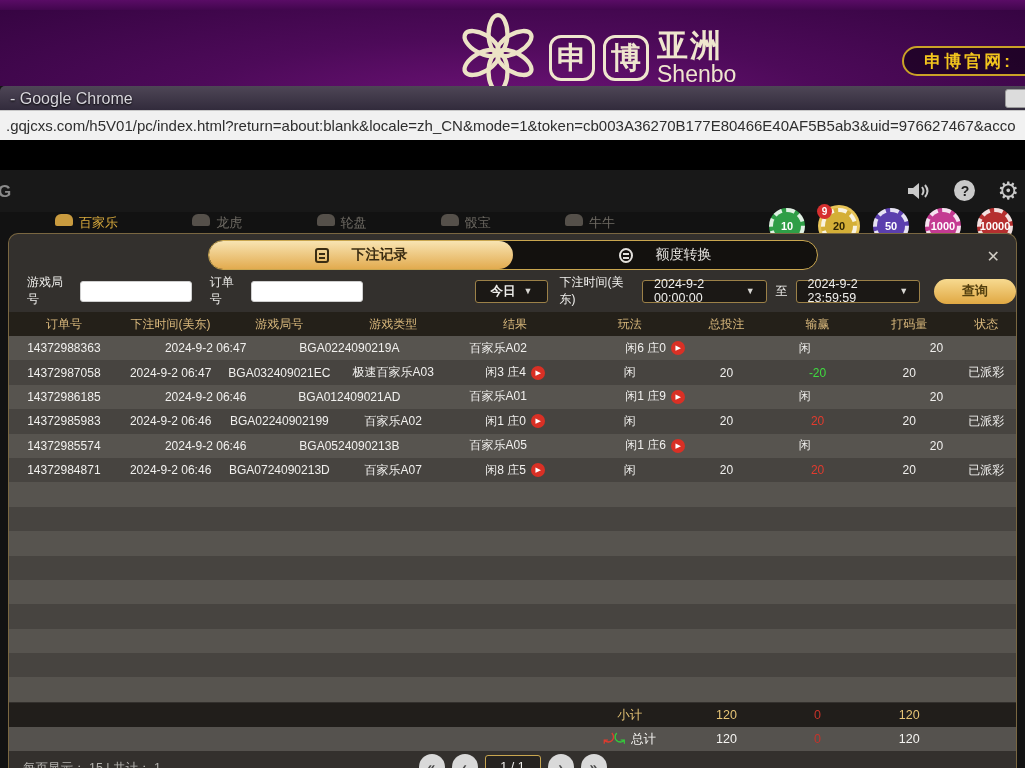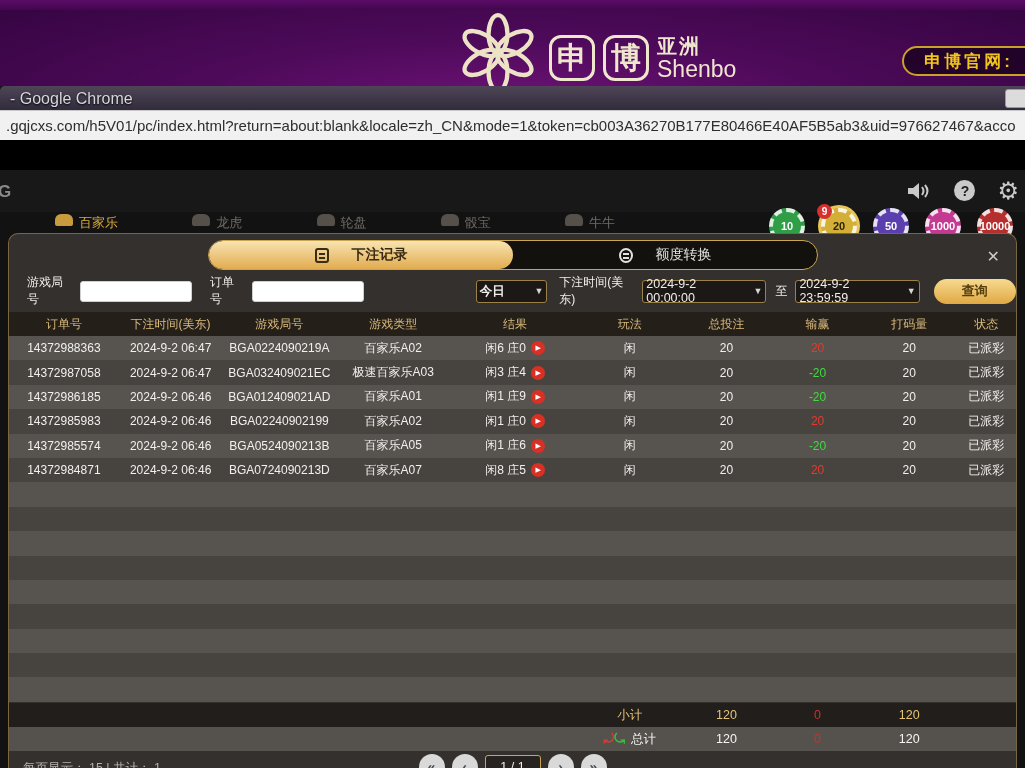--- a/index.html
+++ b/index.html
@@ -10,21 +10,21 @@
   
   .purple-header { position:absolute; left:0; top:0; width:1025px; height:86px;
     background:radial-gradient(ellipse at 50% 120%, #6d1277 0%, #4d0a59 45%, #340440 100%); }
   .purple-header::before { content:""; position:absolute; left:0; top:0; width:100%; height:10px;
     background:linear-gradient(#5a0c66,#42064e); }
   .brand { position:absolute; left:455px; top:6px; display:flex; align-items:center; gap:8px; }
   .flower { width:86px; height:86px; margin-top:4px; }
   .hanzi-box { width:46px; height:46px; border:3px solid #efe6ce; border-radius:12px;
     color:#efe6ce; font-size:30px; font-weight:bold; display:flex; align-items:center; justify-content:center; margin-top:14px; }
   .brand-right { margin-top:14px; color:#efe6ce; line-height:1; }
-  .brand-region { font-size:20px; font-weight:bold; letter-spacing:2px; }
+  .brand-region { font-size:31px; font-weight:bold; letter-spacing:2px; }
   .brand-latin { font-size:23px; margin-top:2px; }
   .official-pill { position:absolute; right:-14px; top:46px; height:30px; padding:0 24px 0 20px;
     border:2px solid #caa227; border-radius:16px; background:rgba(10,0,12,.55);
     color:#f2c41d; font-size:17px; font-weight:bold; letter-spacing:3px; display:flex; align-items:center; }
 
   
   .titlebar { position:absolute; left:0; top:86px; width:1025px; height:24px;
     background:linear-gradient(#4e4656,#322b3c); border-top-left-radius:5px; }
   .titlebar-text { position:absolute; left:10px; top:4px; color:#d8d6dc; font-size:16px; text-shadow:0 1px 2px #000;text-align:center; }
   .win-ctrl { position:absolute; right:-6px; top:3px; width:26px; height:19px; background:#dcdcdc;
@@ -66,38 +66,38 @@
   .tab.active { background:linear-gradient(#f8e4b2,#e2ab4f); border-radius:16px; color:#3a2c12; font-weight:bold; }
   .tab-ic { width:14px; height:15px; border:2px solid currentColor; border-radius:3px; position:relative; }
   .tab-ic::after { content:""; position:absolute; left:2px; top:3px; width:6px; height:2px; background:currentColor; box-shadow:0 4px 0 currentColor; }
   .tab-ic.coin { border-radius:50%; }
   .close-x { position:absolute; right:16px; top:13px; color:#cfcbc3; font-size:16px; cursor:pointer; }
 
   .filterbar { position:absolute; left:0; top:42px; width:100%; height:30px; display:flex; align-items:center;
     font-size:12px; color:#f0efed; }
   .flabel { margin-left:18px; }
   .finput { margin-left:8px; width:112px; height:21px; background:#fff; border:1px solid #cfcfcf; border-radius:3px; }
-  .sel { display:flex; align-items:center; justify-content:space-between; background:#1b1815;
-    border:1px solid #9c8148; border-radius:3px; color:#efeeec; height:23px; padding:0 3px; font-size:12.5px; }
+  .sel { display:flex; align-items:center; justify-content:center; background:#1b1815;
+    border:1px solid #9c8148; border-radius:3px; color:#efeeec; height:23px; padding:0 11px; font-size:12.5px; }
   .sel .arr { font-size:9px; color:#d9d7d3; margin-left:8px; }
   .sel.range { width:76px; margin-left:112px; font-weight:bold; }
   .bettime-label { margin-left:12px; }
   .sel.dt { width:132px; margin-left:8px; }
   .to-label { margin-left:9px; }
   .btn-search { margin-left:14px; width:88px; height:25px; border:none; border-radius:13px;
     background:linear-gradient(#f7da90,#e0a843); color:#54400f; font-size:13px; font-weight:bold; cursor:pointer; }
 
   .thead, .t-row, .sum-row { display:grid;
     grid-template-columns:10.9% 10.3% 11.3% 11.3% 12.9% 9.9% 9.3% 8.8% 9.4% 5.9%; align-items:center; }
   .thead { position:absolute; left:0; top:78px; width:100%; height:24px; background:#242019;
     color:#d9b87c; font-size:12px; }
   .thead div, .t-row div, .sum-row div { text-align:center; }
   .tbody { position:absolute; left:0; top:102px; width:100%; }
   .t-row { height:24.4px; font-size:12px; color:#f1f0ee; }
-  .t-row.odd { background:#57544f; }
+  .t-row.odd { background:#57544f;gap:35px; }
   .t-row.even { background:#474440; }
   .result-cell { display:flex; align-items:center; justify-content:center; gap:5px; }
   .play-btn { width:14px; height:14px; border-radius:50%; background:#d93025; color:#fff; font-size:7px;
     display:flex; align-items:center; justify-content:center; padding-left:1px; cursor:pointer; }
   .win  { color:#e23b2e; }
   .loss { color:#3fdc3f; }
 
   .sum-row { position:absolute; left:0; width:100%; height:24px; font-size:12.5px; }
   .sum-row.subtotal { top:469px; background:#211e1b; color:#e6c476; }
   .sum-row.total { top:493px; background:#55524e; color:#f5f4f1; }

